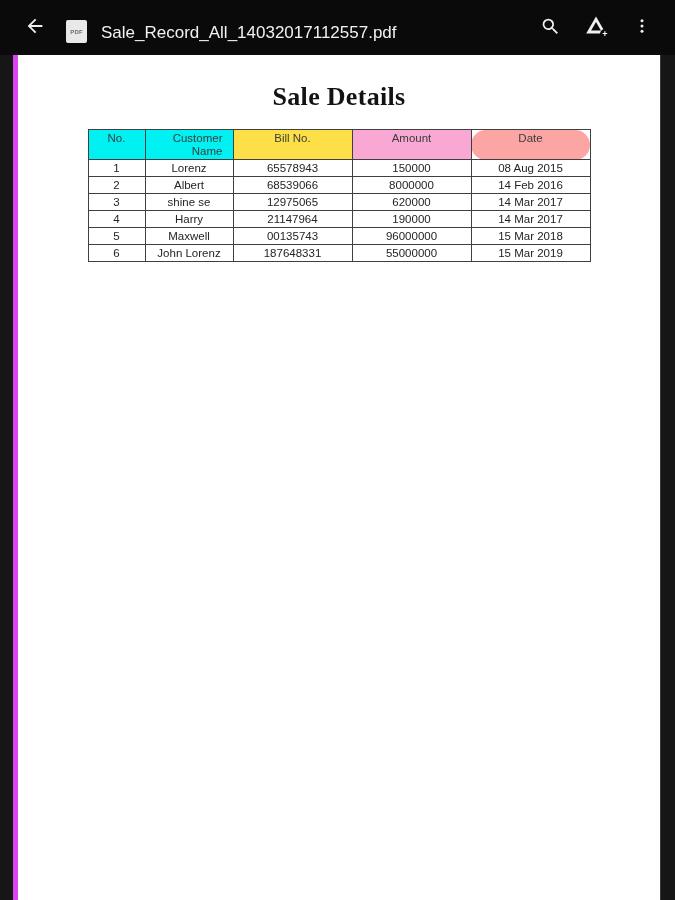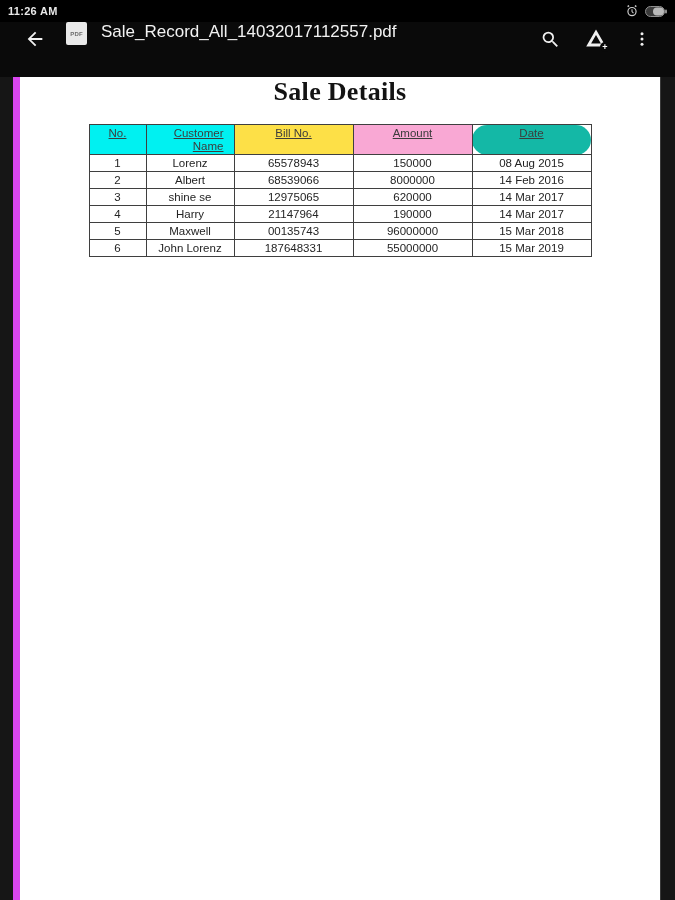--- a/index.html
+++ b/index.html
@@ -19,22 +19,22 @@
     display:flex; align-items:center; justify-content:space-between;
     padding:0 8px; flex:0 0 auto;
   }
   .status-time { color:#e8e8e8; font-size:11px; font-weight:bold; letter-spacing:.3px; }
   .status-right { display:flex; align-items:center; gap:6px; }
   .status-right svg { display:block; }
 
   
   .toolbar {
     height:55px; background:#0a0a0a;
-    display:flex; align-items:flex-start;
-    padding:0 16px 0 18px; flex:0 0 auto;
+    display:flex; align-items:flex-end;
+    padding:0 16px 12px 18px; flex:0 0 auto;
   }
   .icon-btn {
     background:none; border:none; color:#efefef;
     width:34px; height:34px; display:flex; align-items:center; justify-content:center;
     cursor:pointer; flex:0 0 auto;
   }
   .icon-btn svg { display:block; }
   .file-badge {
     width:21px; height:23px; background:#e9e9e9; border-radius:2px;
     display:flex; align-items:center; justify-content:center;
@@ -59,22 +59,23 @@
 
   
   .viewport {
     flex:1 1 auto; background:#161616;
     display:flex; overflow:hidden;
   }
   .page {
     background:#fff;
     margin-left:13px; margin-right:14px;
     flex:1 1 auto;
-    border-left:7px solid #d946ef;
+    border-left:5px solid #d946ef;
     border-right:1px solid #3a3a3a;
+    padding-top:27px;
   }
   .doc-title {
     text-align:center;
     font-family:"Liberation Serif", serif;
     font-weight:bold; font-size:26px; color:#131313;
     letter-spacing:.3px;
   }
 
   
   table.sale {
@@ -92,52 +93,32 @@
   table.sale th, table.sale td {
     border:1px solid #3f3f3f;
     text-align:center;
     overflow:hidden;
   }
   table.sale th {
     height:30px; vertical-align:top;
     font-weight:normal; color:#3c3c3c;
     padding:2px 10px 0 10px;
     line-height:13px;
-    text-decoration:underline;
   }
   table.sale td {
     height:17px; padding:0 2px;
     color:#242424; background:#fff;
     line-height:15px;
   }
 </style>
 </head>
 <body>
 
 <div class="screen">
 
-  <div class="status-bar">
-    <span class="status-time">11:26 AM</span>
-    <span class="status-right">
-      <span>
-        <svg width="14" height="14" viewBox="0 0 24 24" fill="none" stroke="#cfcfcf" stroke-width="2">
-          <circle cx="12" cy="13" r="7"></circle>
-          <path d="M12 9v4l2.5 2.5" stroke-width="1.8"></path>
-          <path d="M4.5 4.5L7 2.8M19.5 4.5L17 2.8" stroke-width="2.4"></path>
-        </svg>
-      </span>
-      <span>
-        <svg width="22" height="11" viewBox="0 0 22 11">
-          <rect x="0.5" y="0.5" width="19" height="10" rx="5" fill="#3a3a3a" stroke="#8f8f8f"></rect>
-          <rect x="8" y="1.5" width="11" height="8" rx="4" fill="#b9b9b9"></rect>
-          <rect x="20" y="3.5" width="2" height="4" rx="1" fill="#8f8f8f"></rect>
-        </svg>
-      </span>
-    </span>
-  </div>
 
   <div class="toolbar">
     <button class="icon-btn" aria-label="back">
       <span>
         <svg width="22" height="22" viewBox="0 0 24 24" fill="#f0f0f0">
           <path d="M20 11H7.83l5.59-5.59L12 4l-8 8 8 8 1.41-1.41L7.83 13H20v-2z"></path>
         </svg>
       </span>
     </button>
 
@@ -190,21 +171,21 @@
             <col class="c-bill">
             <col class="c-amt">
             <col class="c-date">
         </colgroup>
         <thead>
           <tr>
             <th style="background: rgb(0, 241, 241);">No.</th>
             <th style="background: rgb(0, 241, 241); text-align: right;">Customer Name</th>
             <th style="background: #fde047;">Bill No.</th>
             <th style="background: #f9a8d4;">Amount</th>
-            <th style="background: #14b8a6; border-radius: 15px;">Date</th>
+            <th style="background: #fca5a5; border-radius: 15px;">Date</th>
           </tr>
         </thead>
         <tbody>
           <tr>
             <td>1</td>
             <td>Lorenz</td>
             <td>65578943</td>
             <td>150000</td>
             <td>08 Aug 2015</td>
           </tr>

